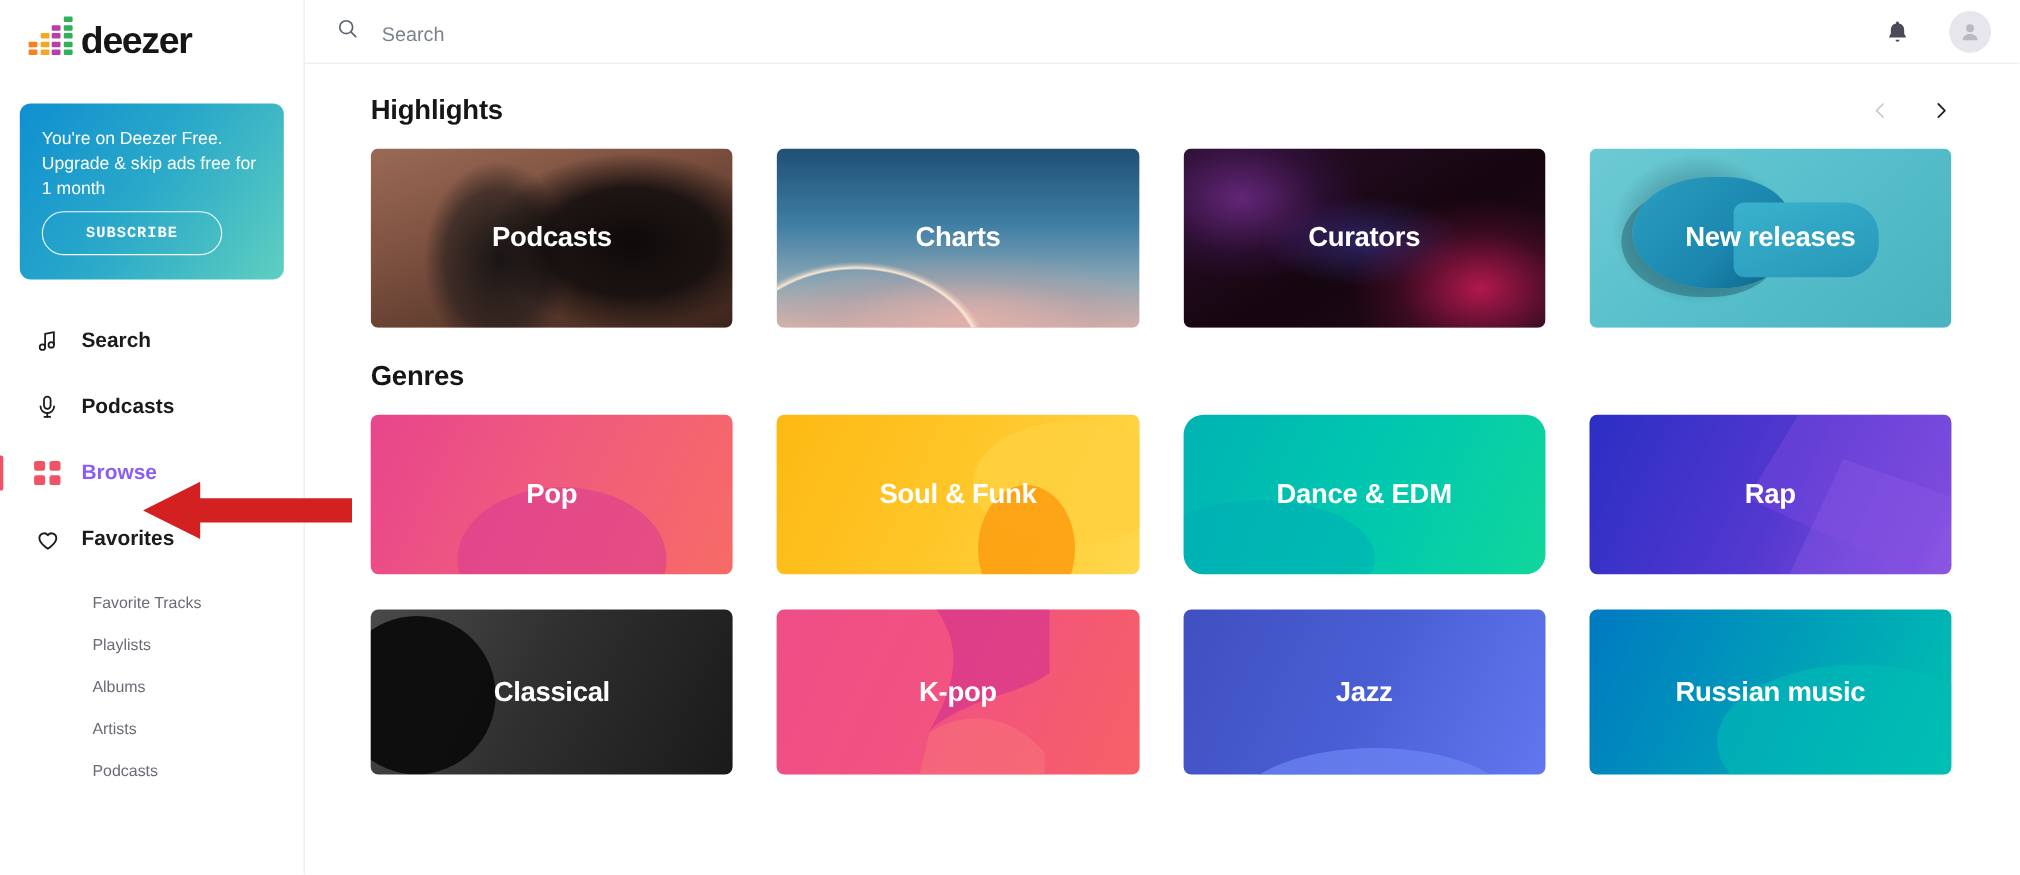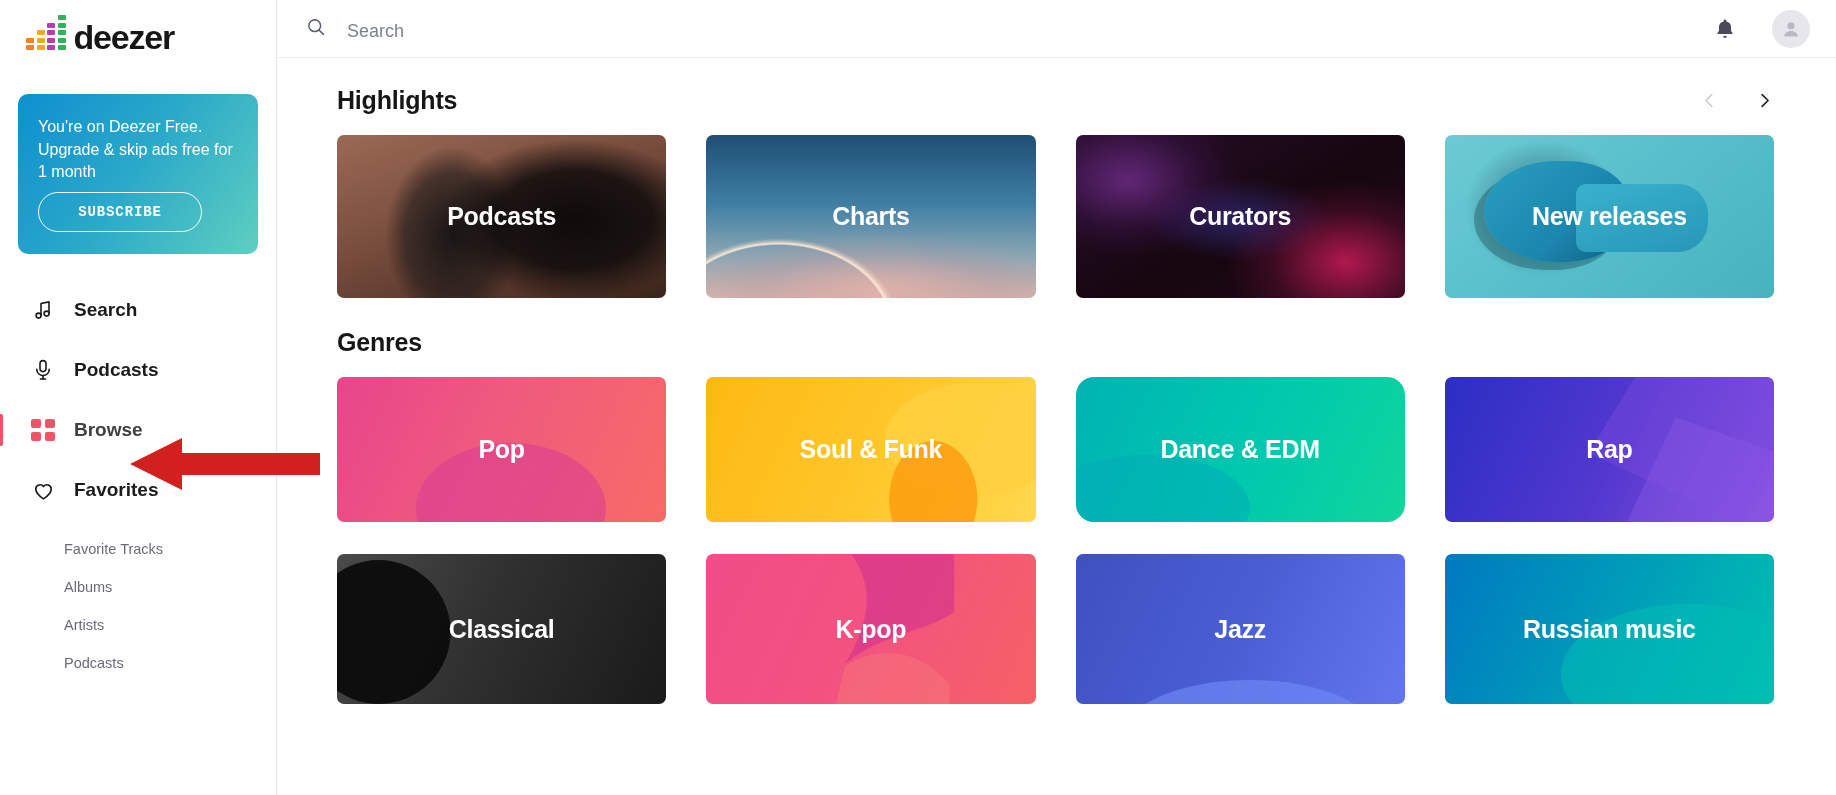--- a/index.html
+++ b/index.html
@@ -53,31 +53,31 @@
     font-family: Liberation Mono, monospace;
   }
 
   .nav { margin-top: 26px; }
   .nav-item {
     display: flex; align-items: center; gap: 18px;
     height: 60px; padding-left: 30px;
     cursor: pointer; position: relative;
   }
   .nav-label { font-size: 19px; font-weight: 700; color: #1b1b1b; }
-  .nav-item.active .nav-label { color: #404040; }
+  .nav-item.active .nav-label { color: #8b5cf6; }
   .nav-item.active::before {
     content: ""; position: absolute; left: 0; top: 14px;
     width: 3px; height: 32px; background: #ef5466; border-radius: 0 2px 2px 0;
   }
   .nav-icon { width: 26px; height: 26px; display: flex; align-items: center; justify-content: center; }
 
   .grid-icon { display: grid; grid-template-columns: 10px 10px; grid-template-rows: 9px 9px; gap: 3.5px; }
   .grid-icon i { background: #ef5466; border-radius: 2px; display: block; }
 
-  .subnav { margin-top: 10px; padding-left: 64px; }
+  .subnav { margin-top: 10px; padding-left: 64px; margin-left: 20px; }
   .subnav-item {
     font-size: 14.5px; color: #6b6b76; height: 38px;
     display: flex; align-items: center; cursor: pointer;
   }
 
   
   .content { flex: 1; height: 795px; position: relative; overflow: hidden; }
   .topbar {
     height: 58px; width: 100%;
     border-bottom: 1px solid #ececf1;
@@ -273,20 +273,21 @@
             <path d="M12 20s-7.4-4.7-7.4-9.4A4.1 4.1 0 0 1 12 8.2a4.1 4.1 0 0 1 7.4 2.4C19.4 15.3 12 20 12 20z"></path>
           </svg>
         </span>
         <span class="nav-label">Favorites</span>
       </div>
 
     </nav>
 
     <div class="subnav">
       <div class="subnav-item">Favorite Tracks</div>
+      <div class="subnav-item">Playlists</div>
       <div class="subnav-item">Albums</div>
       <div class="subnav-item">Artists</div>
       <div class="subnav-item">Podcasts</div>
     </div>
 
   </aside>
 
   <section class="content">
 
     <header class="topbar">

